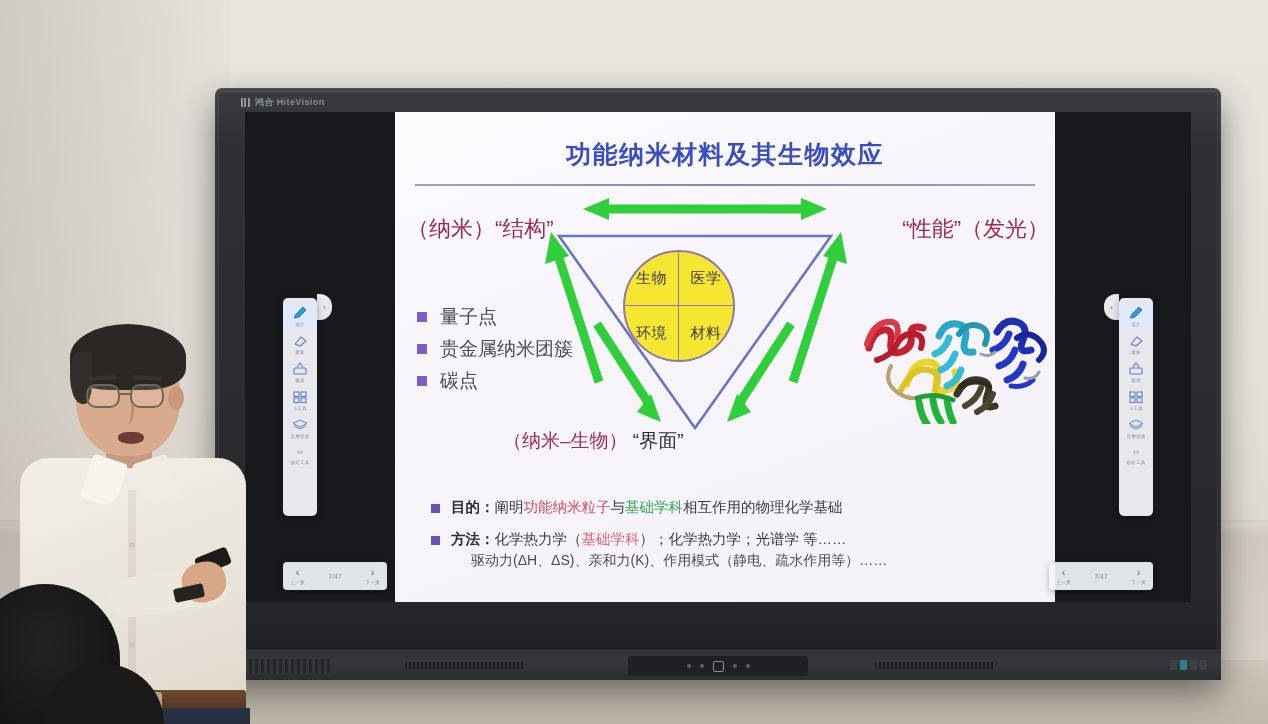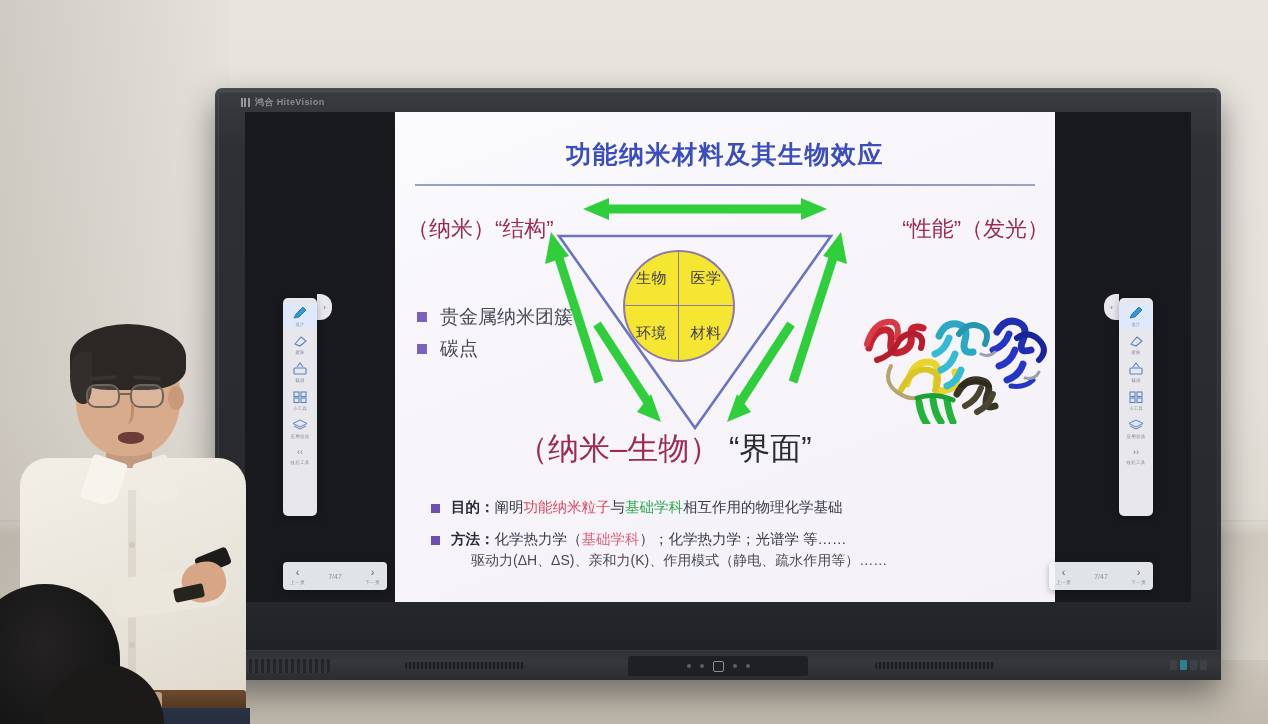--- a/index.html
+++ b/index.html
@@ -84,21 +84,21 @@
   .maroon { color: #9e2a4e; }
   .dark   { color: #2b2b33; }
 
   .lbl-struct {
     left: 12px; top: 18px; font-size: 22px;
   }
   .lbl-perf {
     right: 6px; top: 18px; font-size: 22px;
   }
   .lbl-interface {
-    left: 122px; top: 232px; font-size: 31px;
+    left: 108px; top: 232px; font-size: 19px;
   }
 
   
   .tri { position: absolute; left: 160px; top: 36px; width: 280px; height: 200px; }
   .tri svg { display: block; }
 
   
   .garrow { position: absolute; }
 
   
@@ -339,20 +339,24 @@
         <div class="lbl lbl-struct maroon">（纳米）“结构”</div>
         <div class="lbl lbl-perf maroon">“性能”（发光）</div>
         <div class="lbl lbl-interface">
           <span class="maroon">（纳米–生物）</span>
           <span class="dark">“界面”</span>
         </div>
 
         <div class="bullets">
           <div class="bul-row">
             <span class="bul-sq"></span>
+            <span class="bul-tx">量子点</span>
+          </div>
+          <div class="bul-row">
+            <span class="bul-sq"></span>
             <span class="bul-tx">贵金属纳米团簇</span>
           </div>
           <div class="bul-row">
             <span class="bul-sq"></span>
             <span class="bul-tx">碳点</span>
           </div>
         </div>
 
         <svg class="protein" viewBox="0 0 190 130">
           <g stroke-linecap="round" fill="none">

